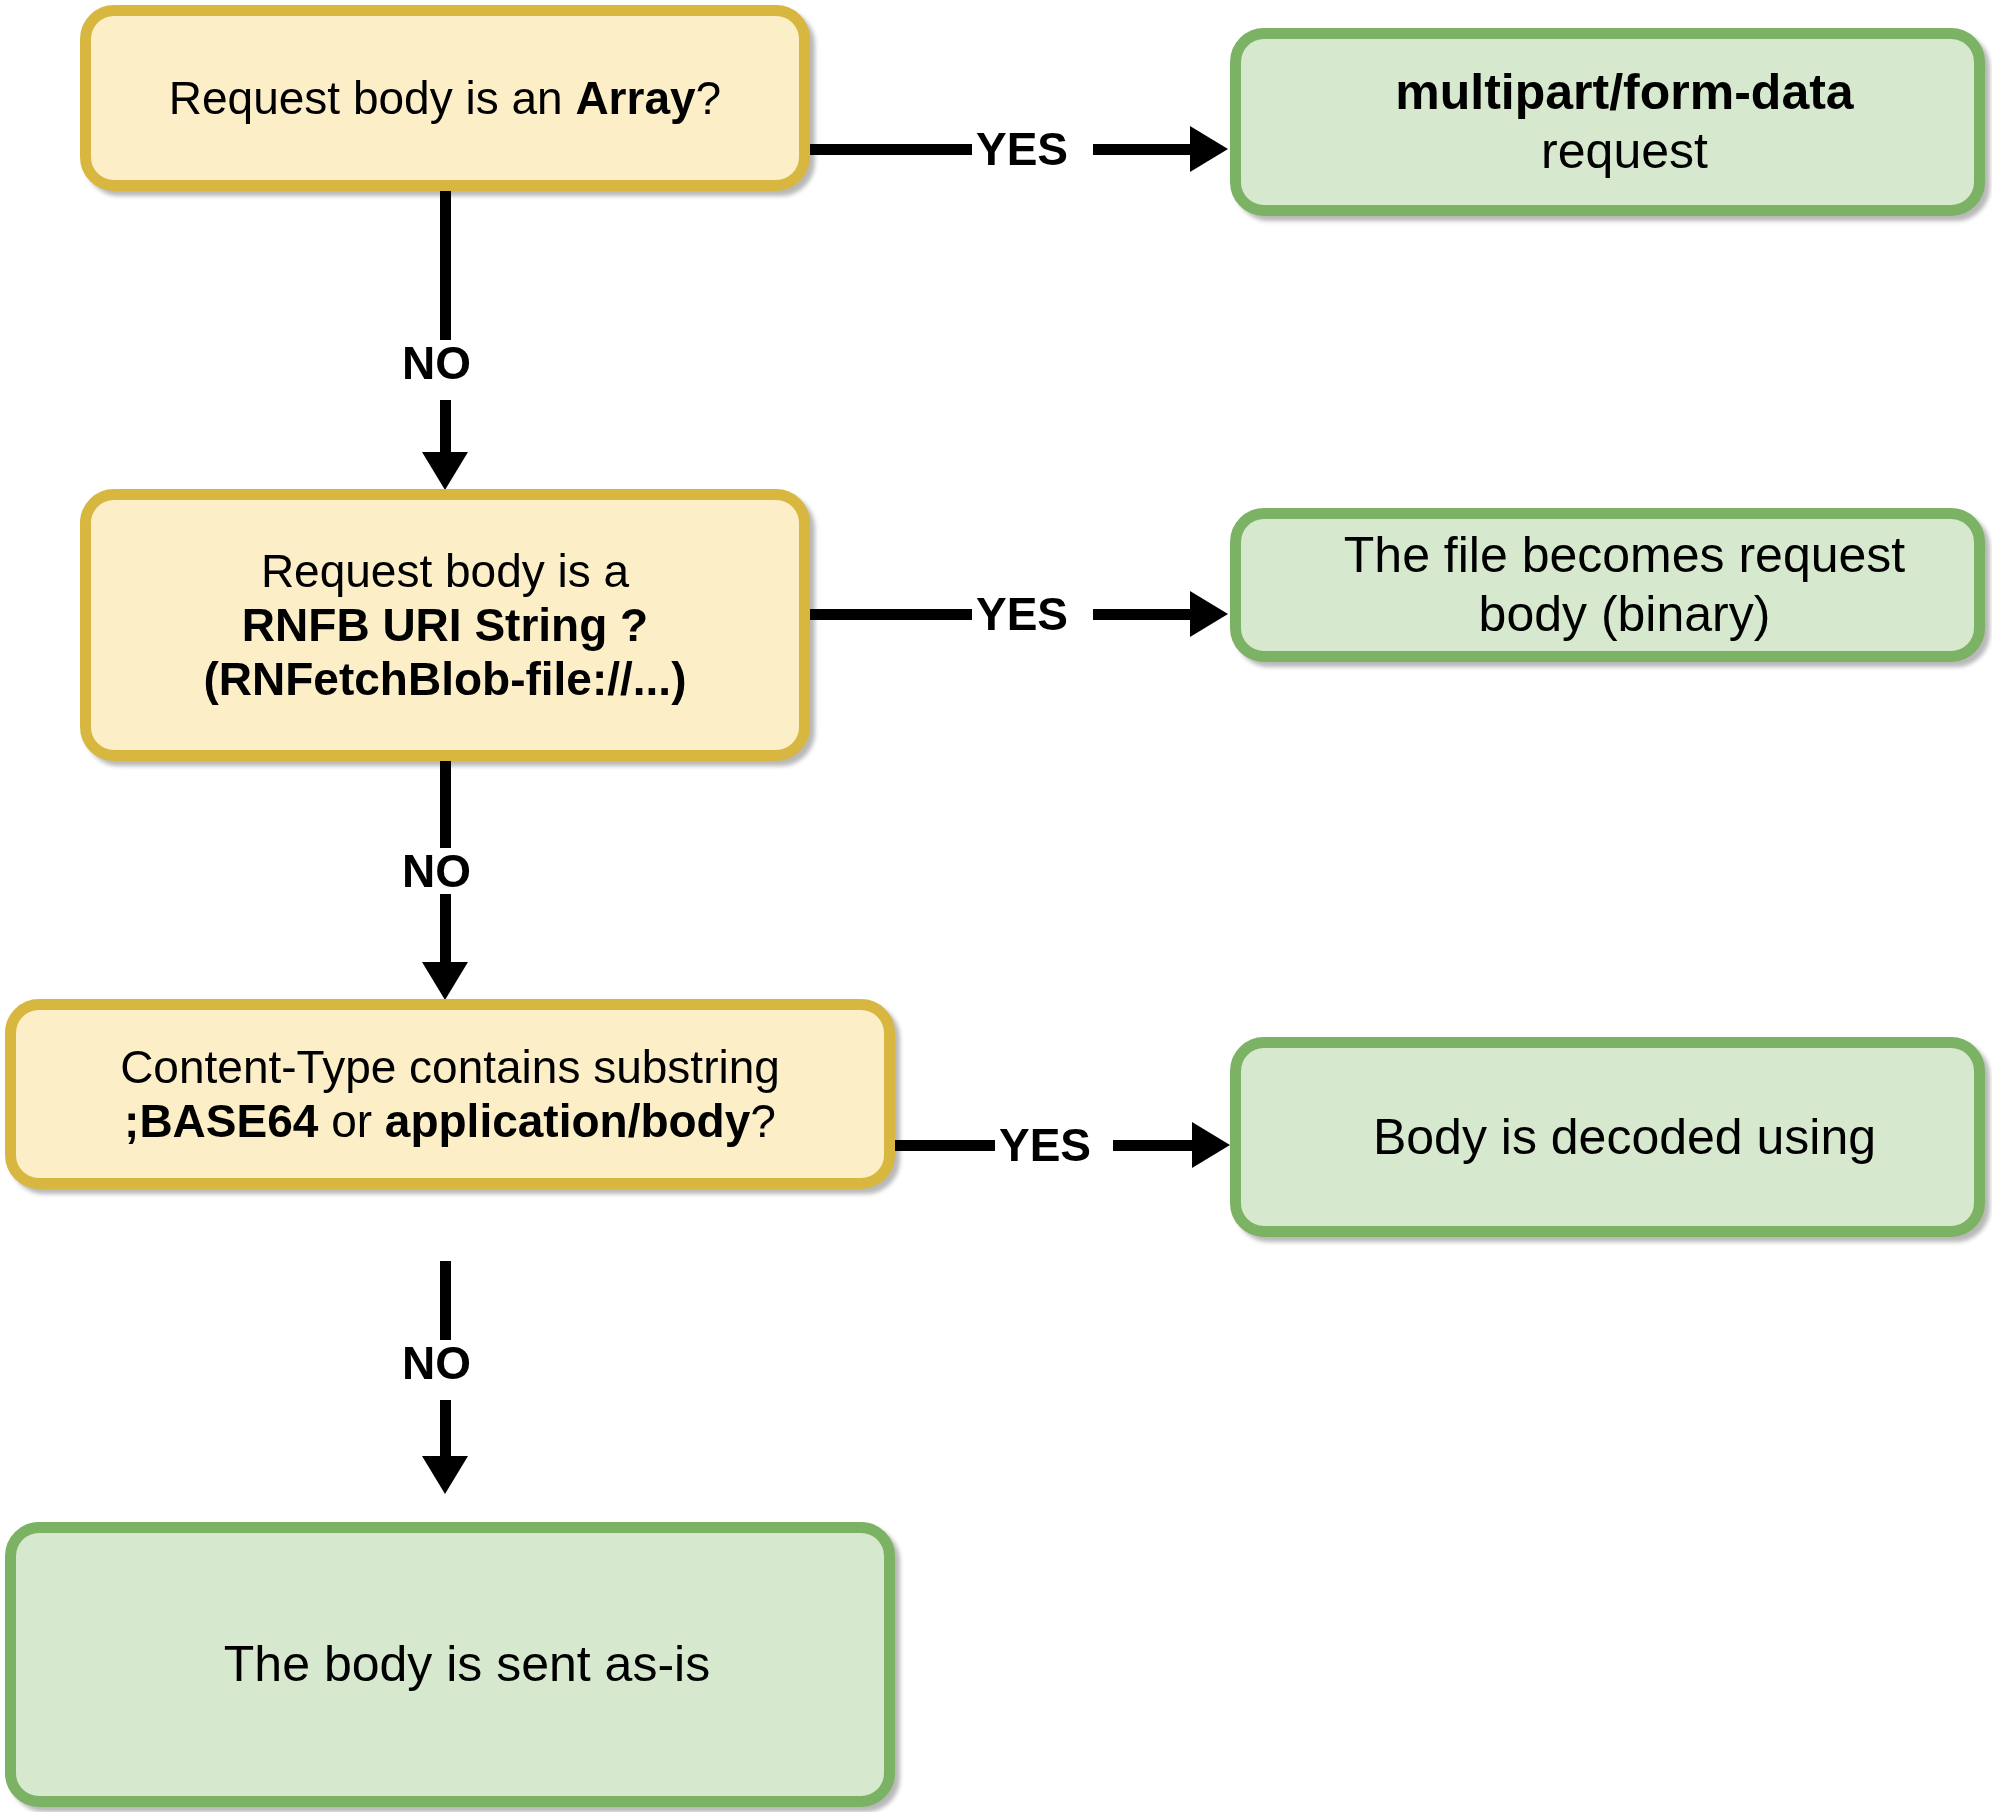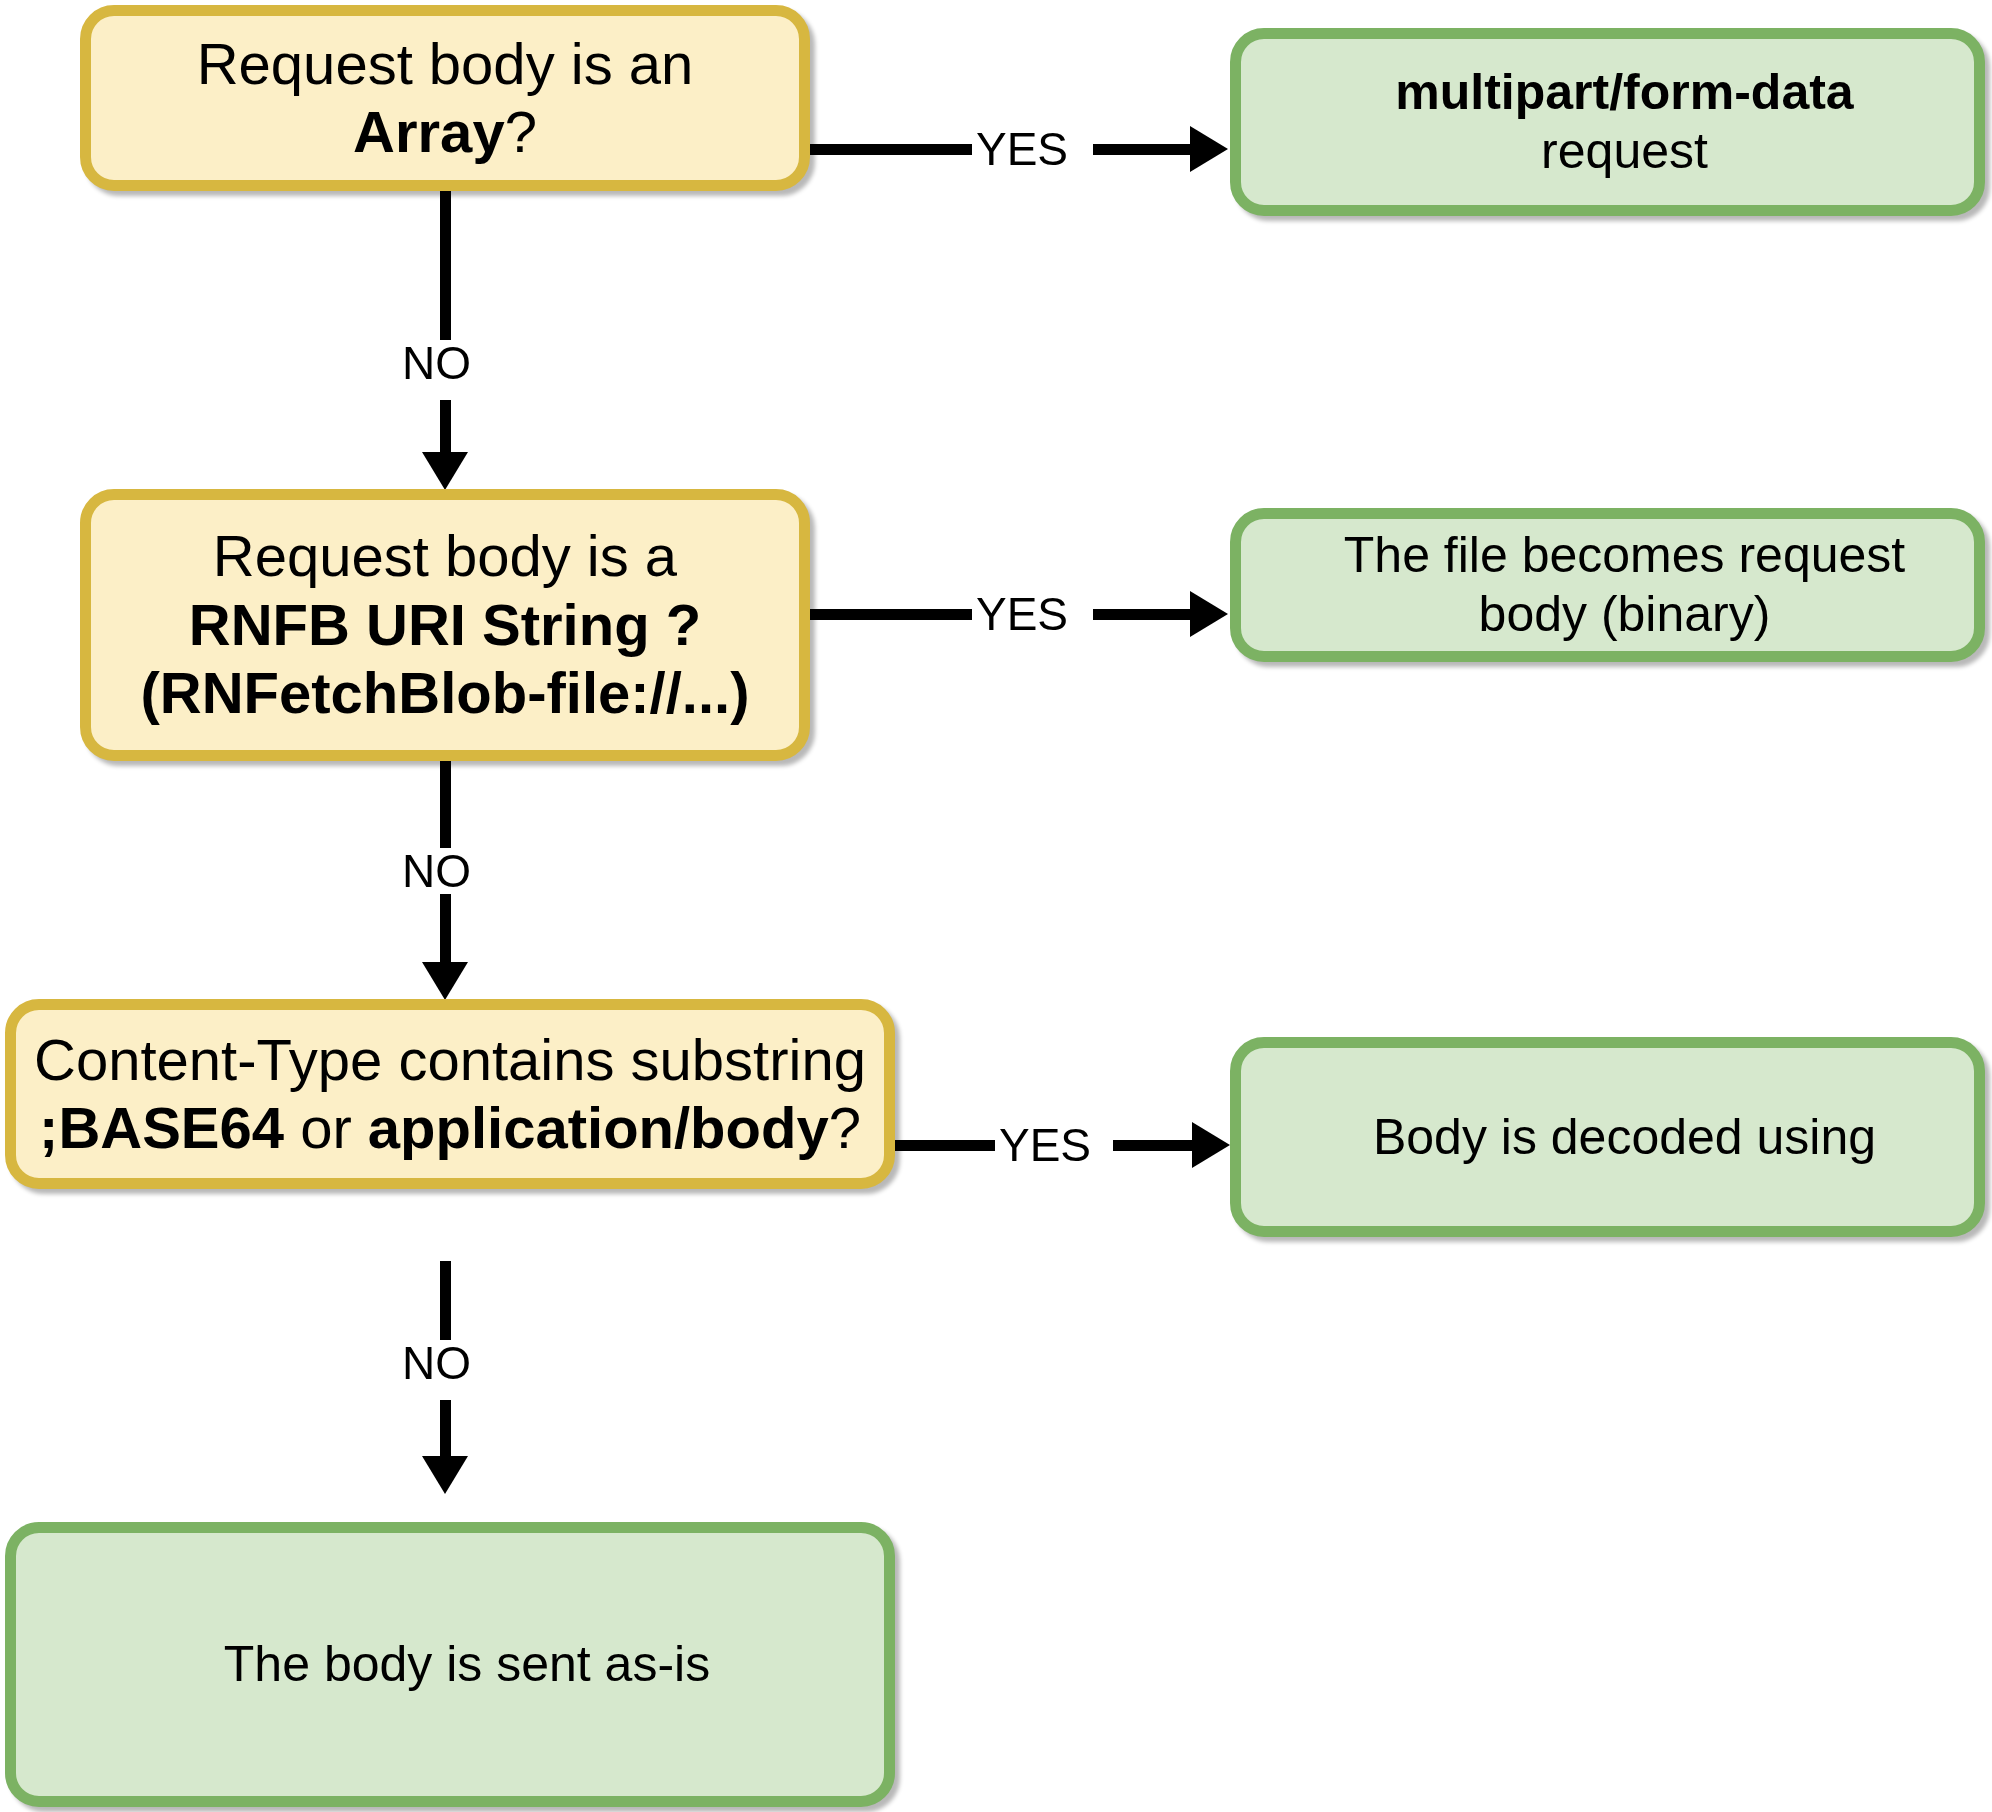--- a/index.html
+++ b/index.html
@@ -28,21 +28,21 @@
     color: #000000;
     line-height: 1.18;
     padding: 6px 14px;
     box-shadow: 5px 5px 4px rgba(0,0,0,0.28);
   }
   .node .txt { display: block; width: 100%; }
 
   .decision {
     background: #fcefc7;
     border: 11px solid #d7b740;
-    font-size: 58px;
+    font-size: 46px;
   }
   .terminal {
     background: #d6e8cd;
     border: 11px solid #7cb263;
     font-size: 50px;
     padding-left: 48px;
   }
 
   b, .b { font-weight: bold; }
 
@@ -67,21 +67,21 @@
     width: 0;
     height: 0;
     border-left: 23px solid transparent;
     border-right: 23px solid transparent;
     border-top: 38px solid #000000;
   }
 
   .edge-label {
     position: absolute;
     font-size: 46px;
-    font-weight: normal;
+    font-weight: bold;
     color: #000000;
     background: #ffffff;
     padding: 0 4px;
     white-space: nowrap;
     line-height: 1;
   }
 </style>
 </head>
 <body>
 

